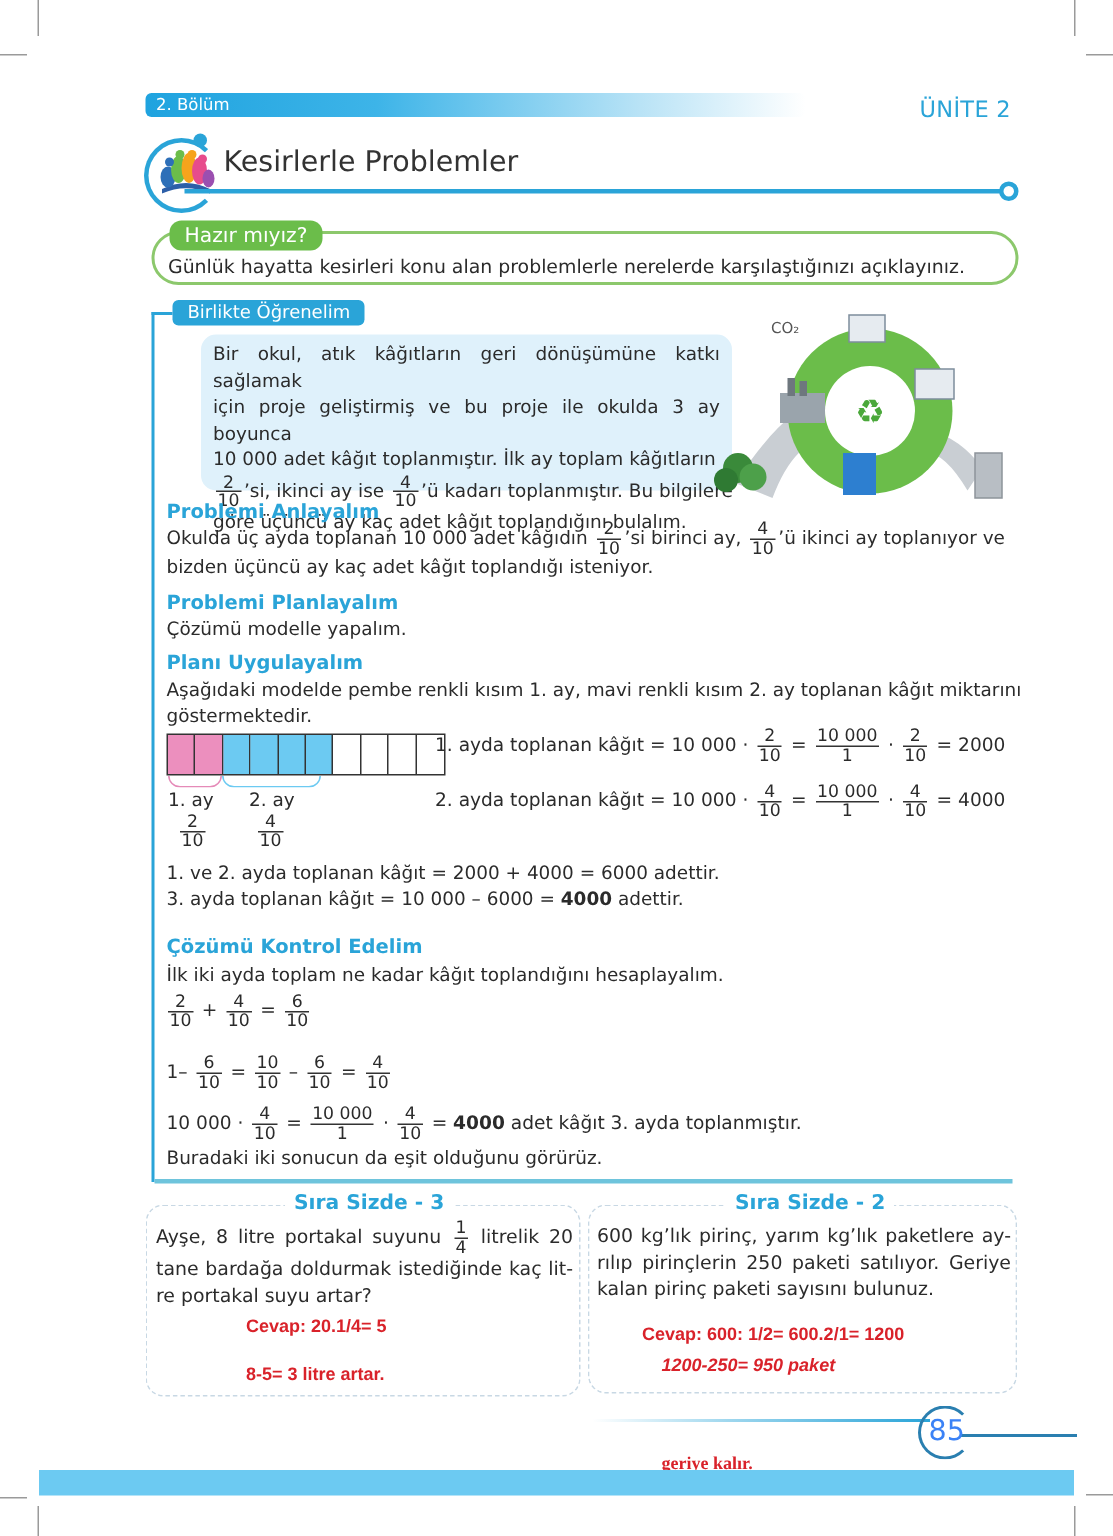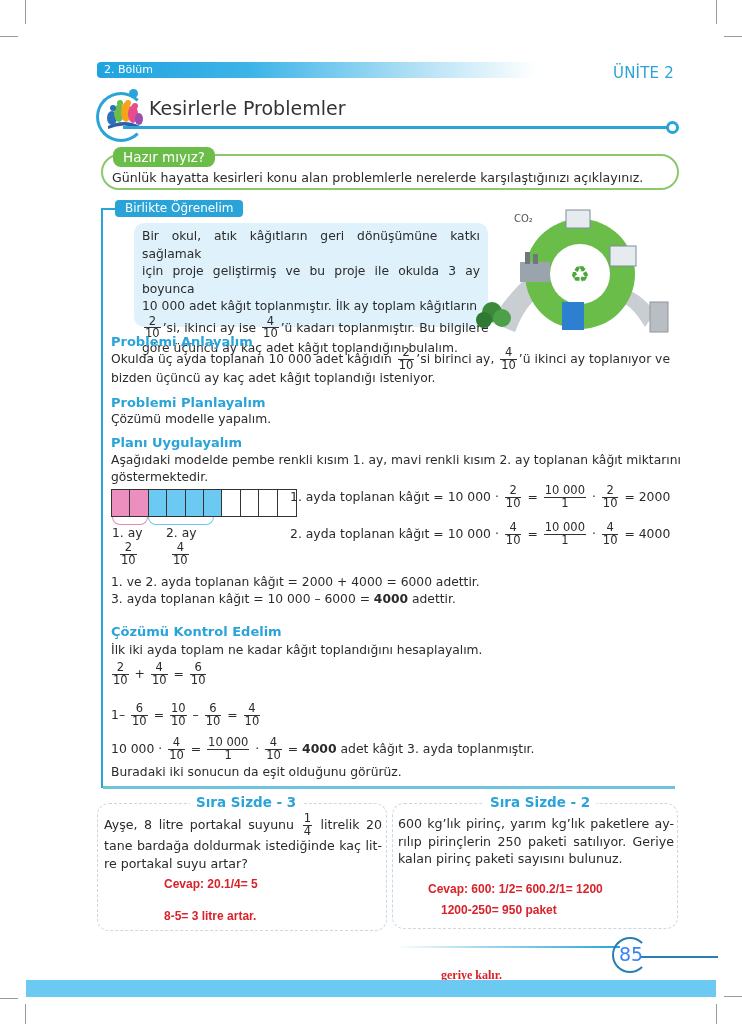--- a/index.html
+++ b/index.html
@@ -231,20 +231,20 @@
   <span>litrelik 20</span>
   <span>tane bardağa doldurmak istediğinde kaç lit- re portakal suyu artar?</span>
 </div>
 <div class="abs answer" style="left:164px;top:877px;">Cevap: 20.1/4= 5</div>
 <div class="abs answer" style="left:164px;top:909px;">8-5= 3 litre artar.</div>
 
 <div class="abs task-box" style="left:392px;top:803px;width:286px;height:126px;"></div>
 <div class="abs task-title" style="left:484px;top:794px;">Sıra Sizde - 2</div>
 <div class="abs task-text" style="left:398px;top:815px;width:276px;">600 kg’lık pirinç, yarım kg’lık paketlere ay- rılıp pirinçlerin 250 paketi satılıyor. Geriye kalan pirinç paketi sayısını bulunuz.</div>
 <div class="abs answer" style="left:428px;top:882px;">Cevap: 600: 1/2= 600.2/1= 1200</div>
-<div class="abs answer" style="left:441px;top:903px;">1200-250= 950 paket</div>
+<div class="abs answer" style="left:441px;top:903px;font-style:italic;">1200-250= 950 paket</div>
 <div class="abs answer" style="left:441px;top:968px;font-family:Liberation Serif, serif;">geriye kalır.</div>
 
 <div class="abs foot-line"></div>
 <div class="abs page-arc"></div>
 <div class="abs page-arc2"></div>
 <div class="abs page-num">85</div>
 <div class="abs bottom-bar"></div>
 
 </body></html>

